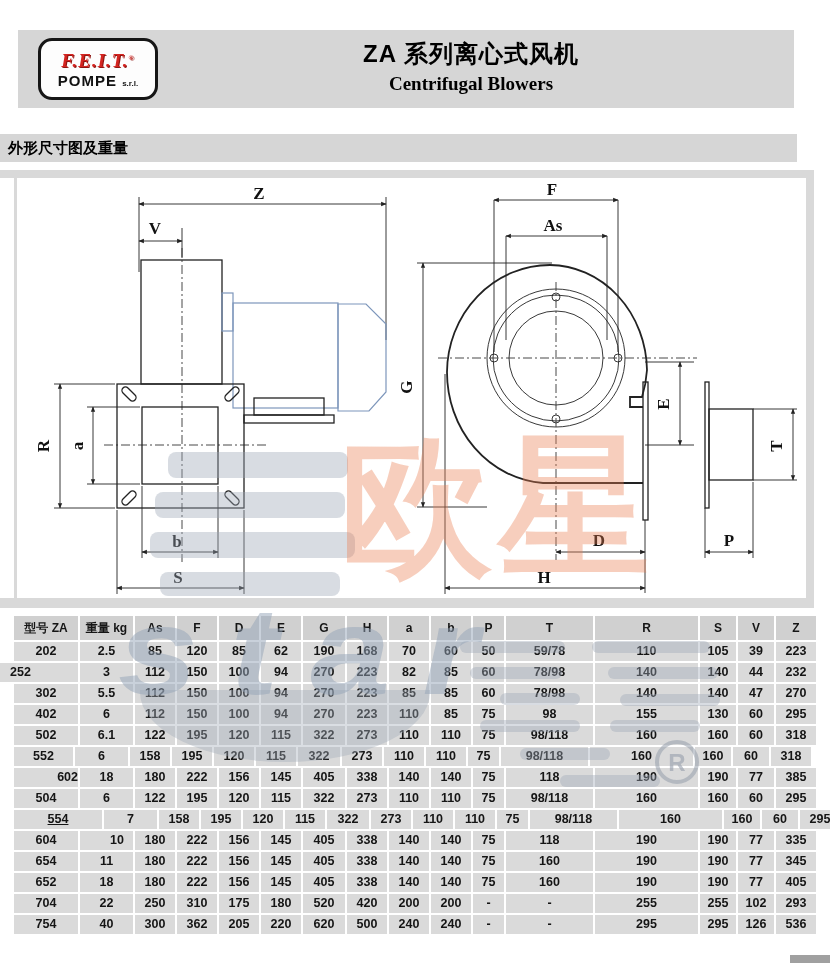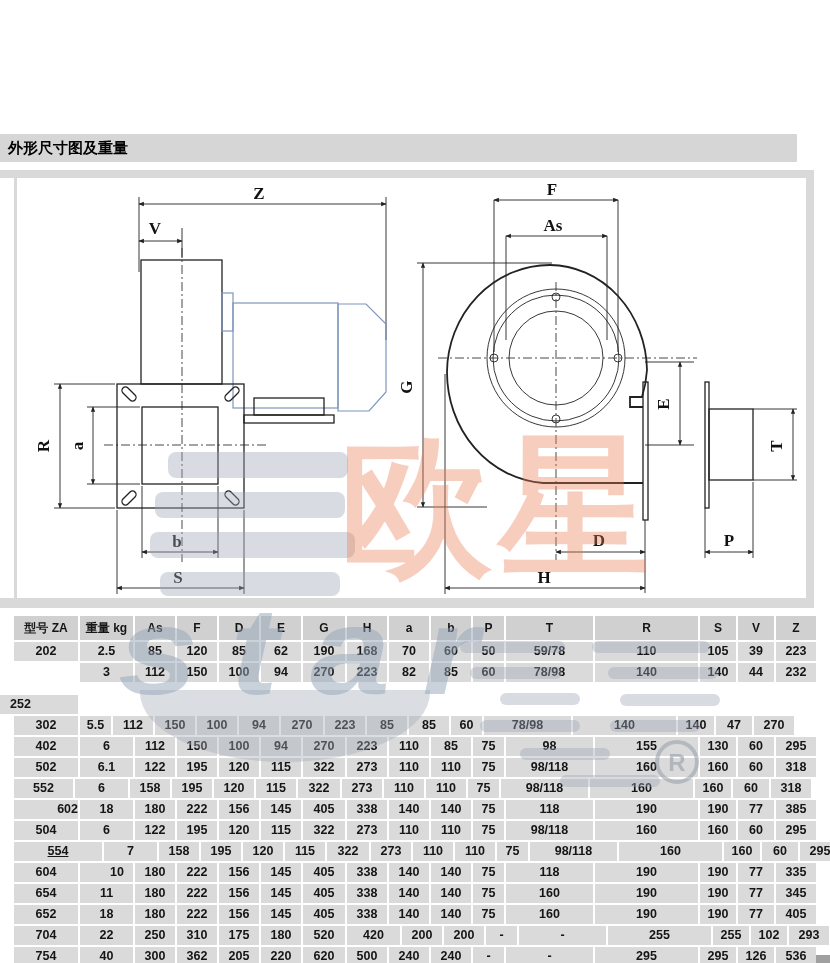--- a/index.html
+++ b/index.html
@@ -53,29 +53,39 @@
             border-radius:50%; color:rgba(150,158,172,.6); font-size:24px; font-weight:700;
             text-align:center; line-height:37px; }
 
   
   .dims-table { position:absolute; left:14px; top:616px; width:802px; z-index:2; }
   .trow { display:flex; margin-bottom:2px; }
   .trow .c { background:#dadada; height:19px; line-height:19px; text-align:center;
              font-size:12.5px; font-weight:700; color:#151515; margin-right:2px; flex:0 0 auto; }
   .trow .c:last-child { margin-right:0; }
   .trow.thead .c { background:#d0d0d0; height:24px; line-height:24px; font-size:12px; }
-  .trow.flush .c:first-child { margin-left:-14px; text-align:left; padding-left:10px;margin-top:32px; }
+  .trow.flush .c:first-child { margin-left:-14px; text-align:left; padding-left:10px; }
 
   .corner-block { position:absolute; left:790px; top:955px; width:40px; height:8px; background:#a0a0a0; }
 </style>
 </head>
 <body>
 
 <div class="page">
 
+  <div class="header-bar">
+    <div class="logo">
+      <div class="logo-line1"><span>F.E.I.T.</span><sup>®</sup></div>
+      <div class="logo-line2"><span>POMPE</span> <span class="srl">s.r.l.</span></div>
+    </div>
+    <div class="titles">
+      <div class="title-cn">ZA 系列离心式风机</div>
+      <div class="title-en">Centrifugal Blowers</div>
+    </div>
+  </div>
 
   <div class="section-bar">
     <span>外形尺寸图及重量</span>
   </div>
 
   <div class="strip top"></div>
   <div class="strip left"></div>
   <div class="strip right"></div>
   <div class="strip bottom"></div>
 
@@ -267,21 +277,21 @@
         <div class="c" style="width: 40px;">85</div>
         <div class="c" style="width: 31px;">60</div>
         <div class="c" style="width: 87px;">78/98</div>
         <div class="c" style="width: 103px;">140</div>
         <div class="c" style="width: 36px;">140</div>
         <div class="c" style="width: 36px;">44</div>
         <div class="c" style="width: 40px;">232</div>
       </div>
       <div class="trow ">
         <div class="c" style="width: 64px;">302</div>
-        <div class="c" style="width: 31px;">5.5</div>
+        <div class="c" style="width: 53px;">5.5</div>
         <div class="c" style="width: 40px;">112</div>
         <div class="c" style="width: 40px;">150</div>
         <div class="c" style="width: 40px;">100</div>
         <div class="c" style="width: 40px;">94</div>
         <div class="c" style="width: 42px;">270</div>
         <div class="c" style="width: 40px;">223</div>
         <div class="c" style="width: 40px;">85</div>
         <div class="c" style="width: 40px;">85</div>
         <div class="c" style="width: 31px;">60</div>
         <div class="c" style="width: 87px;">78/98</div>
@@ -453,21 +463,21 @@
         <div class="c" style="width: 40px;">405</div>
       </div>
       <div class="trow ">
         <div class="c" style="width: 64px;">704</div>
         <div class="c" style="width: 53px;">22</div>
         <div class="c" style="width: 40px;">250</div>
         <div class="c" style="width: 40px;">310</div>
         <div class="c" style="width: 40px;">175</div>
         <div class="c" style="width: 40px;">180</div>
         <div class="c" style="width: 42px;">520</div>
-        <div class="c" style="width: 53px;">420</div>
+        <div class="c" style="width: 40px;">420</div>
         <div class="c" style="width: 40px;">200</div>
         <div class="c" style="width: 40px;">200</div>
         <div class="c" style="width: 31px;">-</div>
         <div class="c" style="width: 87px;">-</div>
         <div class="c" style="width: 103px;">255</div>
         <div class="c" style="width: 36px;">255</div>
         <div class="c" style="width: 36px;">102</div>
         <div class="c" style="width: 40px;">293</div>
       </div>
       <div class="trow ">

